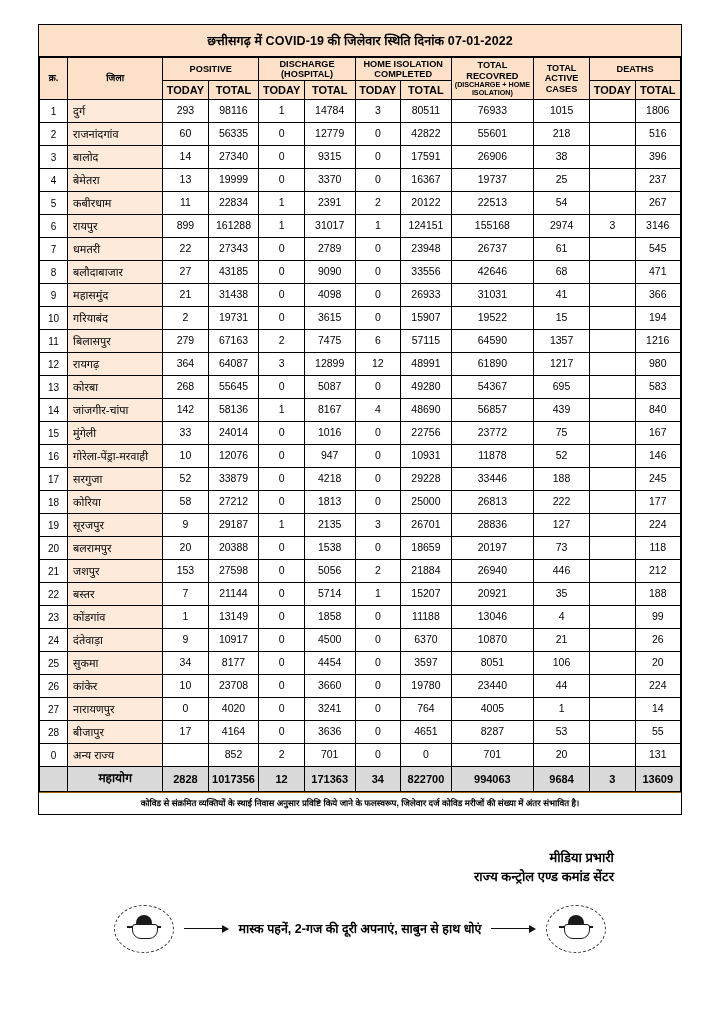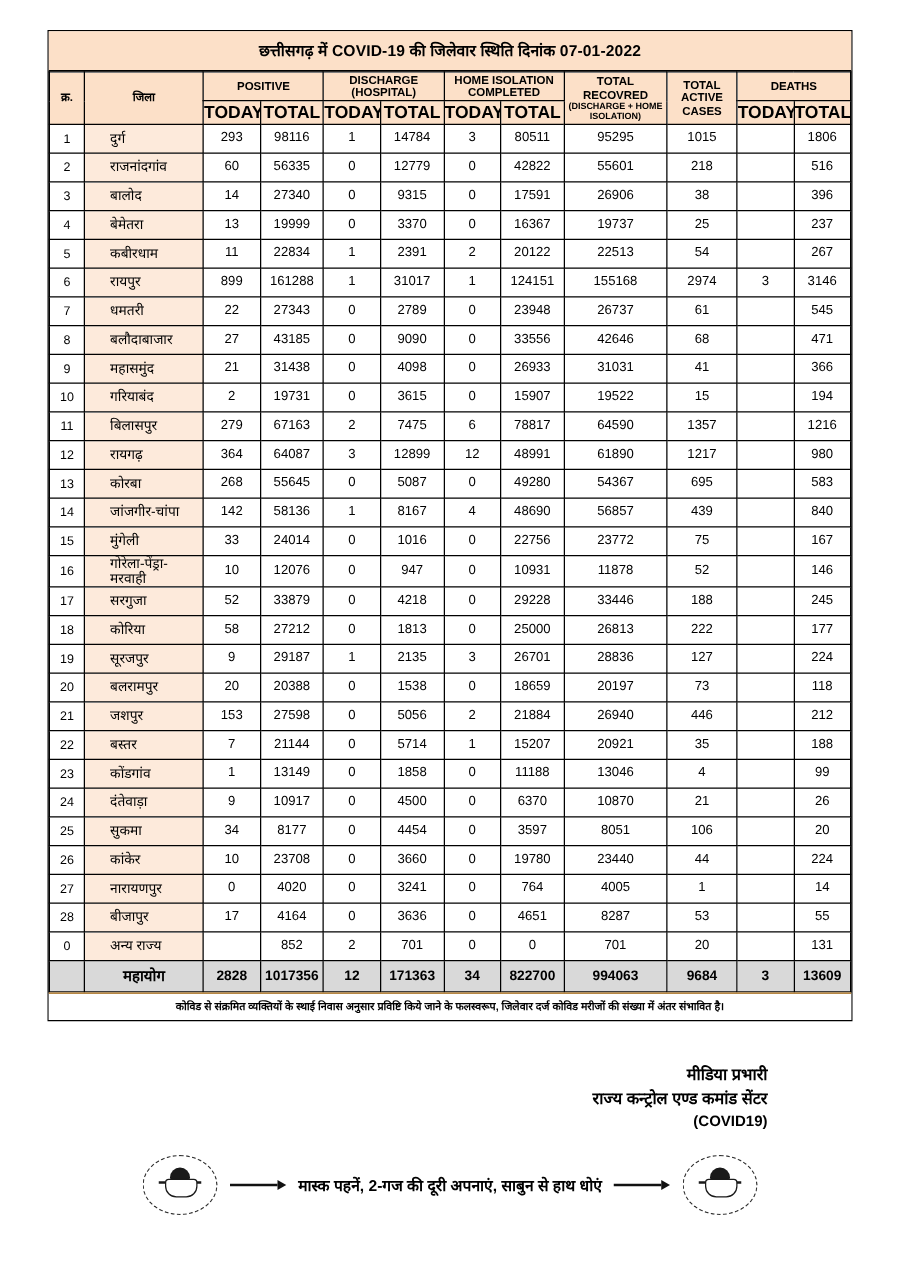--- a/index.html
+++ b/index.html
@@ -51,34 +51,34 @@
     line-height: 1.1;
     overflow: hidden;
   }
   thead th {
     background: #fce0c8;
     font-weight: bold;
     font-size: 9.2px;
     padding: 2px 1px;
   }
   thead th.grp { font-size: 9.2px; margin-top: 33px; }
-  thead th.sub { font-size: 14px; height: 18px; }
+  thead th.sub { font-size: 11px; height: 18px; }
   .col-sn { width: 26px; }
   .col-dist { width: 88px; }
   .col-num { width: 47px; }
   .col-num-s { width: 42px; }
   .col-big { width: 76px; }
   .col-act { width: 52px; }
   tbody td.sn {
     font-size: 10px;
     background: #ffffff;
   }
   tbody td.dist {
     text-align: left;
-    padding-left: 20px;
+    padding-left: 5px;
     font-size: 11px;
     background: #fdeadb;
   }
   tbody td.num {
     background: #ffffff;
     font-size: 10.5px;
   }
   tbody tr.total-row td {
     background: #d9d9d9;
     font-weight: bold;
@@ -230,21 +230,21 @@
       <tbody id="tbody">
           <tr>
             <td class="sn">1</td>
             <td class="dist">दुर्ग</td>
             <td class="num">293</td>
             <td class="num">98116</td>
             <td class="num">1</td>
             <td class="num">14784</td>
             <td class="num">3</td>
             <td class="num">80511</td>
-            <td class="num">95295</td>
+            <td class="num">76933</td>
             <td class="num">1015</td>
             <td class="num"></td>
             <td class="num">1806</td>
           </tr>
           <tr>
             <td class="sn">2</td>
             <td class="dist">राजनांदगांव</td>
             <td class="num">60</td>
             <td class="num">56335</td>
             <td class="num">0</td>
@@ -369,21 +369,21 @@
             <td class="num">194</td>
           </tr>
           <tr>
             <td class="sn">11</td>
             <td class="dist">बिलासपुर</td>
             <td class="num">279</td>
             <td class="num">67163</td>
             <td class="num">2</td>
             <td class="num">7475</td>
             <td class="num">6</td>
-            <td class="num">78817</td>
+            <td class="num">57115</td>
             <td class="num">64590</td>
             <td class="num">1357</td>
             <td class="num"></td>
             <td class="num">1216</td>
           </tr>
           <tr>
             <td class="sn">12</td>
             <td class="dist">रायगढ़</td>
             <td class="num">364</td>
             <td class="num">64087</td>
@@ -650,21 +650,20 @@
           </tr>
         </tbody>
     </table>
 
     <div class="footnote">कोविड से संक्रमित व्यक्तियों के स्थाई निवास अनुसार प्रविष्टि किये जाने के फलस्वरूप, जिलेवार दर्ज कोविड मरीजों की संख्या में अंतर संभावित है।</div>
   </div>
 
   <div class="signature">
     <div class="l1">मीडिया प्रभारी</div>
     <div class="l2">राज्य कन्ट्रोल एण्ड कमांड सेंटर</div>
-    <div class="l3">(COVID19)</div>
   </div>
 
   <div class="bottom-strip">
     <div class="mask-circle">
       <div class="mask-face">
         <div class="head"></div>
         <div class="strap l"></div>
         <div class="strap r"></div>
         <div class="cover"></div>
       </div>

